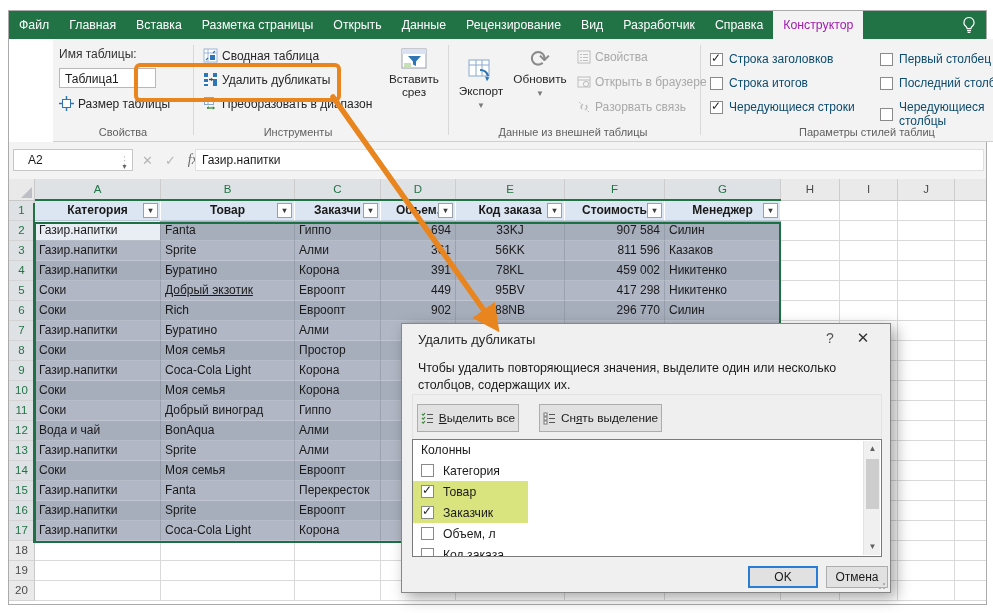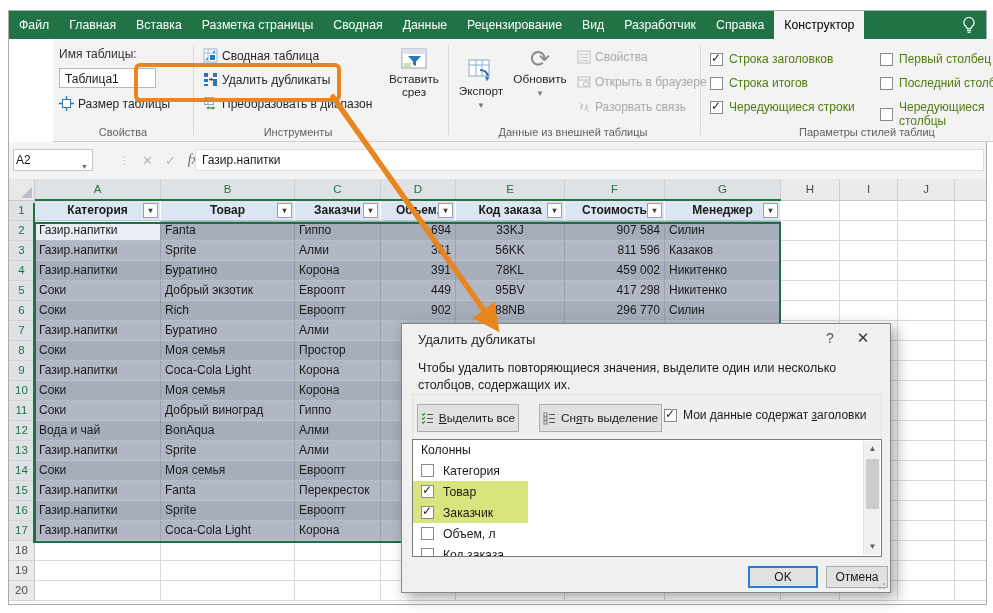--- a/index.html
+++ b/index.html
@@ -3,41 +3,41 @@
 <meta charset="utf-8">
 <style>
   html,body{margin:0;padding:0;}
   .page{position:relative;width:993px;height:613px;background:#fff;font-family:"Liberation Sans",sans-serif;overflow:hidden;color:#1a1a1a;}
   .window{position:absolute;left:8px;top:10px;width:977px;height:593px;border:1px solid #ababab;background:#fff;box-sizing:content-box;}
 
   
   .tabbar{position:absolute;left:0;top:0;width:977px;height:28px;background:#217346;display:flex;align-items:stretch;}
   .tabs{display:flex;flex:1;}
   .tab{color:#fff;padding:0 10px;font-size:12.3px;line-height:28px;white-space:nowrap;cursor:default;}
-  .tab.active{background:#f3f3f3;color:#000000;}
+  .tab.active{background:#f3f3f3;color:#a21caf;}
   .bulb{width:34px;display:flex;align-items:center;justify-content:center;}
 
   
   .ribbon{position:absolute;left:0;top:28px;width:977px;height:102px;background:#f3f3f3;border-bottom:1px solid #d0d0d0;font-size:12px;margin-left:44px;}
   .vsep{position:absolute;top:6px;height:90px;width:1px;background:#d8d8d8;}
   .grouplabel{position:absolute;bottom:3px;font-size:11px;color:#605f5f;text-align:center;}
   .rbtn{position:absolute;display:flex;align-items:center;gap:4px;color:#262626;white-space:nowrap;cursor:default;}
   .rbtn.disabled{color:#a9a9a9;}
   .bigbtn{position:absolute;display:flex;flex-direction:column;align-items:center;color:#262626;text-align:center;line-height:13px;font-size:11.8px;}
   .dd{font-size:8px;color:#7a7a7a;margin-top:1px;}
   .namebox-field{position:absolute;left:6px;top:29px;width:97px;height:20px;background:#fff;border:1px solid #b8b8b8;font-size:12px;line-height:20px;padding-left:5px;box-sizing:border-box;}
   .nmlabel{position:absolute;left:6px;top:8px;color:#333;}
   .cbx{width:13px;height:13px;border:1px solid #8a8a8a;background:#fff;display:inline-block;position:relative;flex:none;box-sizing:border-box;}
   .cbx.checked::after{content:"\2713";position:absolute;left:0px;top:-3px;font-size:12px;color:#2b2b2b;}
-  .optrow{position:absolute;display:flex;align-items:center;gap:6px;font-size:12px;color:#4d7c0f;}
+  .optrow{position:absolute;display:flex;align-items:center;gap:6px;font-size:12px;color:#0c4a6e;}
   .gicon{flex:none;display:inline-flex;align-items:center;justify-content:center;}
 
   
   .fbar{position:absolute;left:0;top:131px;width:977px;height:37px;background:#f3f3f3;border-bottom:1px solid #d4d4d4;}
-  .namebox{position:absolute;left:4px;top:7px;width:80px;height:22px;background:#fff;border:1px solid #c6c6c6;box-sizing:border-box;font-size:12px;line-height:20px;padding-left:2px;}
+  .namebox{position:absolute;left:4px;top:7px;width:120px;height:22px;background:#fff;border:1px solid #c6c6c6;box-sizing:border-box;font-size:12px;line-height:20px;padding-left:14px;}
   .namebox .nb-arrow{position:absolute;right:4px;top:7px;font-size:7px;color:#666;}
   .ficons{position:absolute;left:110px;top:7px;height:22px;display:flex;align-items:center;gap:12px;color:#b5b5b5;font-size:13px;}
   .fx{font-family:"Liberation Serif",serif;font-style:italic;color:#696969;font-size:14px;}
   .ffield{position:absolute;left:186px;top:7px;right:2px;height:22px;background:#fff;border:1px solid #e0e0e0;box-sizing:border-box;font-size:12px;line-height:20px;padding-left:6px;}
 
   
   .gridarea{position:absolute;left:0;top:168px;width:977px;height:425px;background:#fff;overflow:hidden;}
   .colheads{position:absolute;left:0;top:0;height:22px;display:flex;}
   .cornercell{width:26px;height:22px;background:#e9e9e9;border-right:1px solid #c9c9c9;border-bottom:1px solid #c9c9c9;position:relative;box-sizing:border-box;flex:none;}
   .cornercell::after{content:"";position:absolute;right:2px;bottom:2px;border-left:11px solid transparent;border-bottom:11px solid #bcc0c6;}
@@ -92,21 +92,21 @@
 
 <div class="page">
  <div class="window">
 
   <div class="tabbar">
     <div class="tabs" id="tabs">
           <div class="tab">Файл</div>
           <div class="tab">Главная</div>
           <div class="tab">Вставка</div>
           <div class="tab">Разметка страницы</div>
-          <div class="tab">Сводная</div>
+          <div class="tab">Открыть</div>
           <div class="tab">Данные</div>
           <div class="tab">Рецензирование</div>
           <div class="tab">Вид</div>
           <div class="tab">Разработчик</div>
           <div class="tab">Справка</div>
           <div class="tab active">Конструктор</div>
         </div>
     <div class="bulb">
       <svg width="18" height="18" viewBox="0 0 18 18">
             <path d="M9 1.5a5 5 0 0 0-3 9c.7.6 1.1 1.2 1.1 2.2h3.8c0-1 .4-1.6 1.1-2.2a5 5 0 0 0-3-9z" fill="none" stroke="#fff" stroke-width="1.2"></path>
@@ -347,21 +347,21 @@
             <div class="cell band0 al-r" style="width: 100px;">459 002</div>
             <div class="cell band0 al-l" style="width: 116px;">Никитенко</div>
             <div class="cell" style="width: 59px;"></div>
             <div class="cell" style="width: 58px;"></div>
             <div class="cell" style="width: 57px;"></div>
             <div class="cell" style="width: 31px; border-right: none;"></div>
           </div>
           <div class="grow" style="top: 102px;">
             <div class="rnum sel">5</div>
             <div class="cell band1 al-l" style="width: 126px;">Соки</div>
-            <div class="cell band1 al-l" style="width: 134px;">Добрый экзотик</div>
+            <div class="cell band1 al-l" style="width: 134px; text-decoration: underline;">Добрый экзотик</div>
             <div class="cell band1 al-l" style="width: 86px;">Евроопт</div>
             <div class="cell band1 al-r" style="width: 75px;">449</div>
             <div class="cell band1 al-c" style="width: 109px;">95BV</div>
             <div class="cell band1 al-r" style="width: 100px;">417 298</div>
             <div class="cell band1 al-l" style="width: 116px;">Никитенко</div>
             <div class="cell" style="width: 59px;"></div>
             <div class="cell" style="width: 58px;"></div>
             <div class="cell" style="width: 57px;"></div>
             <div class="cell" style="width: 31px; border-right: none;"></div>
           </div>
@@ -601,24 +601,20 @@
     <div class="dbtn" style="left:137px;top:80px;width:123px">
       <span class="gicon">
         <svg width="13" height="13" viewBox="0 0 13 13">
               <rect x="1" y="1" width="3" height="3" fill="#fff" stroke="#777"></rect>
               <rect x="1" y="5" width="3" height="3" fill="#fff" stroke="#777"></rect>
               <rect x="1" y="9" width="3" height="3" fill="#fff" stroke="#777"></rect>
               <path d="M6 2.5h6M6 6.5h6M6 10.5h6" stroke="#555"></path>
             </svg>
       </span>
       <span><span>Сн</span><span class="mn">я</span><span>ть выделение</span></span>
-    </div>
-    <div class="dcheck">
-      <span class="cbx checked"></span>
-      <span><span>Мои данные содержат </span><span class="mn">з</span><span>аголовки</span></span>
     </div>
 
     <div class="listbox">
       <div class="lhead">Колонны</div>
       <div id="dlglist">
             <div class="lrow">
               <span class="cbx"></span>
               <span>Категория</span>
             </div>
             <div class="lrow hl">

